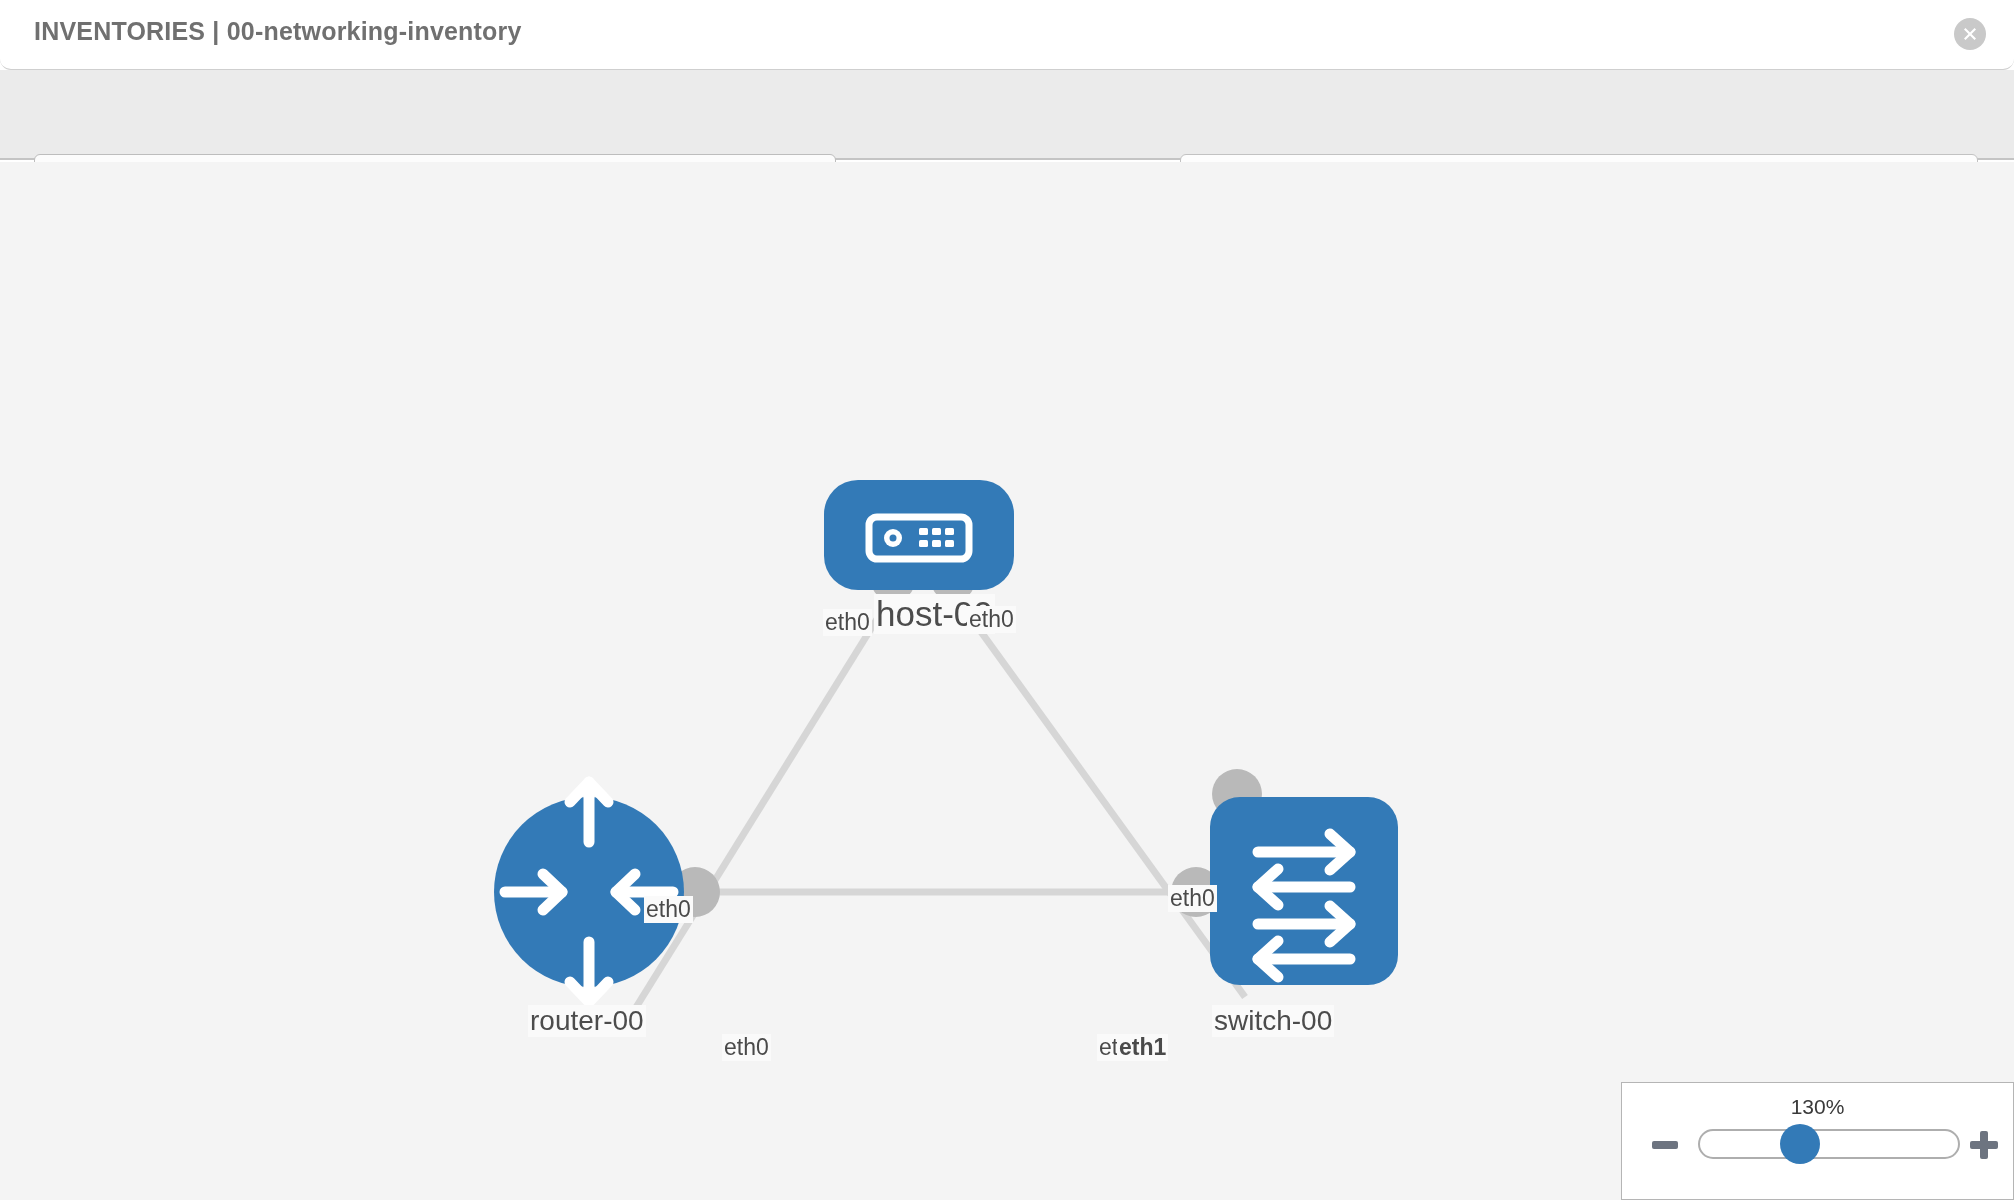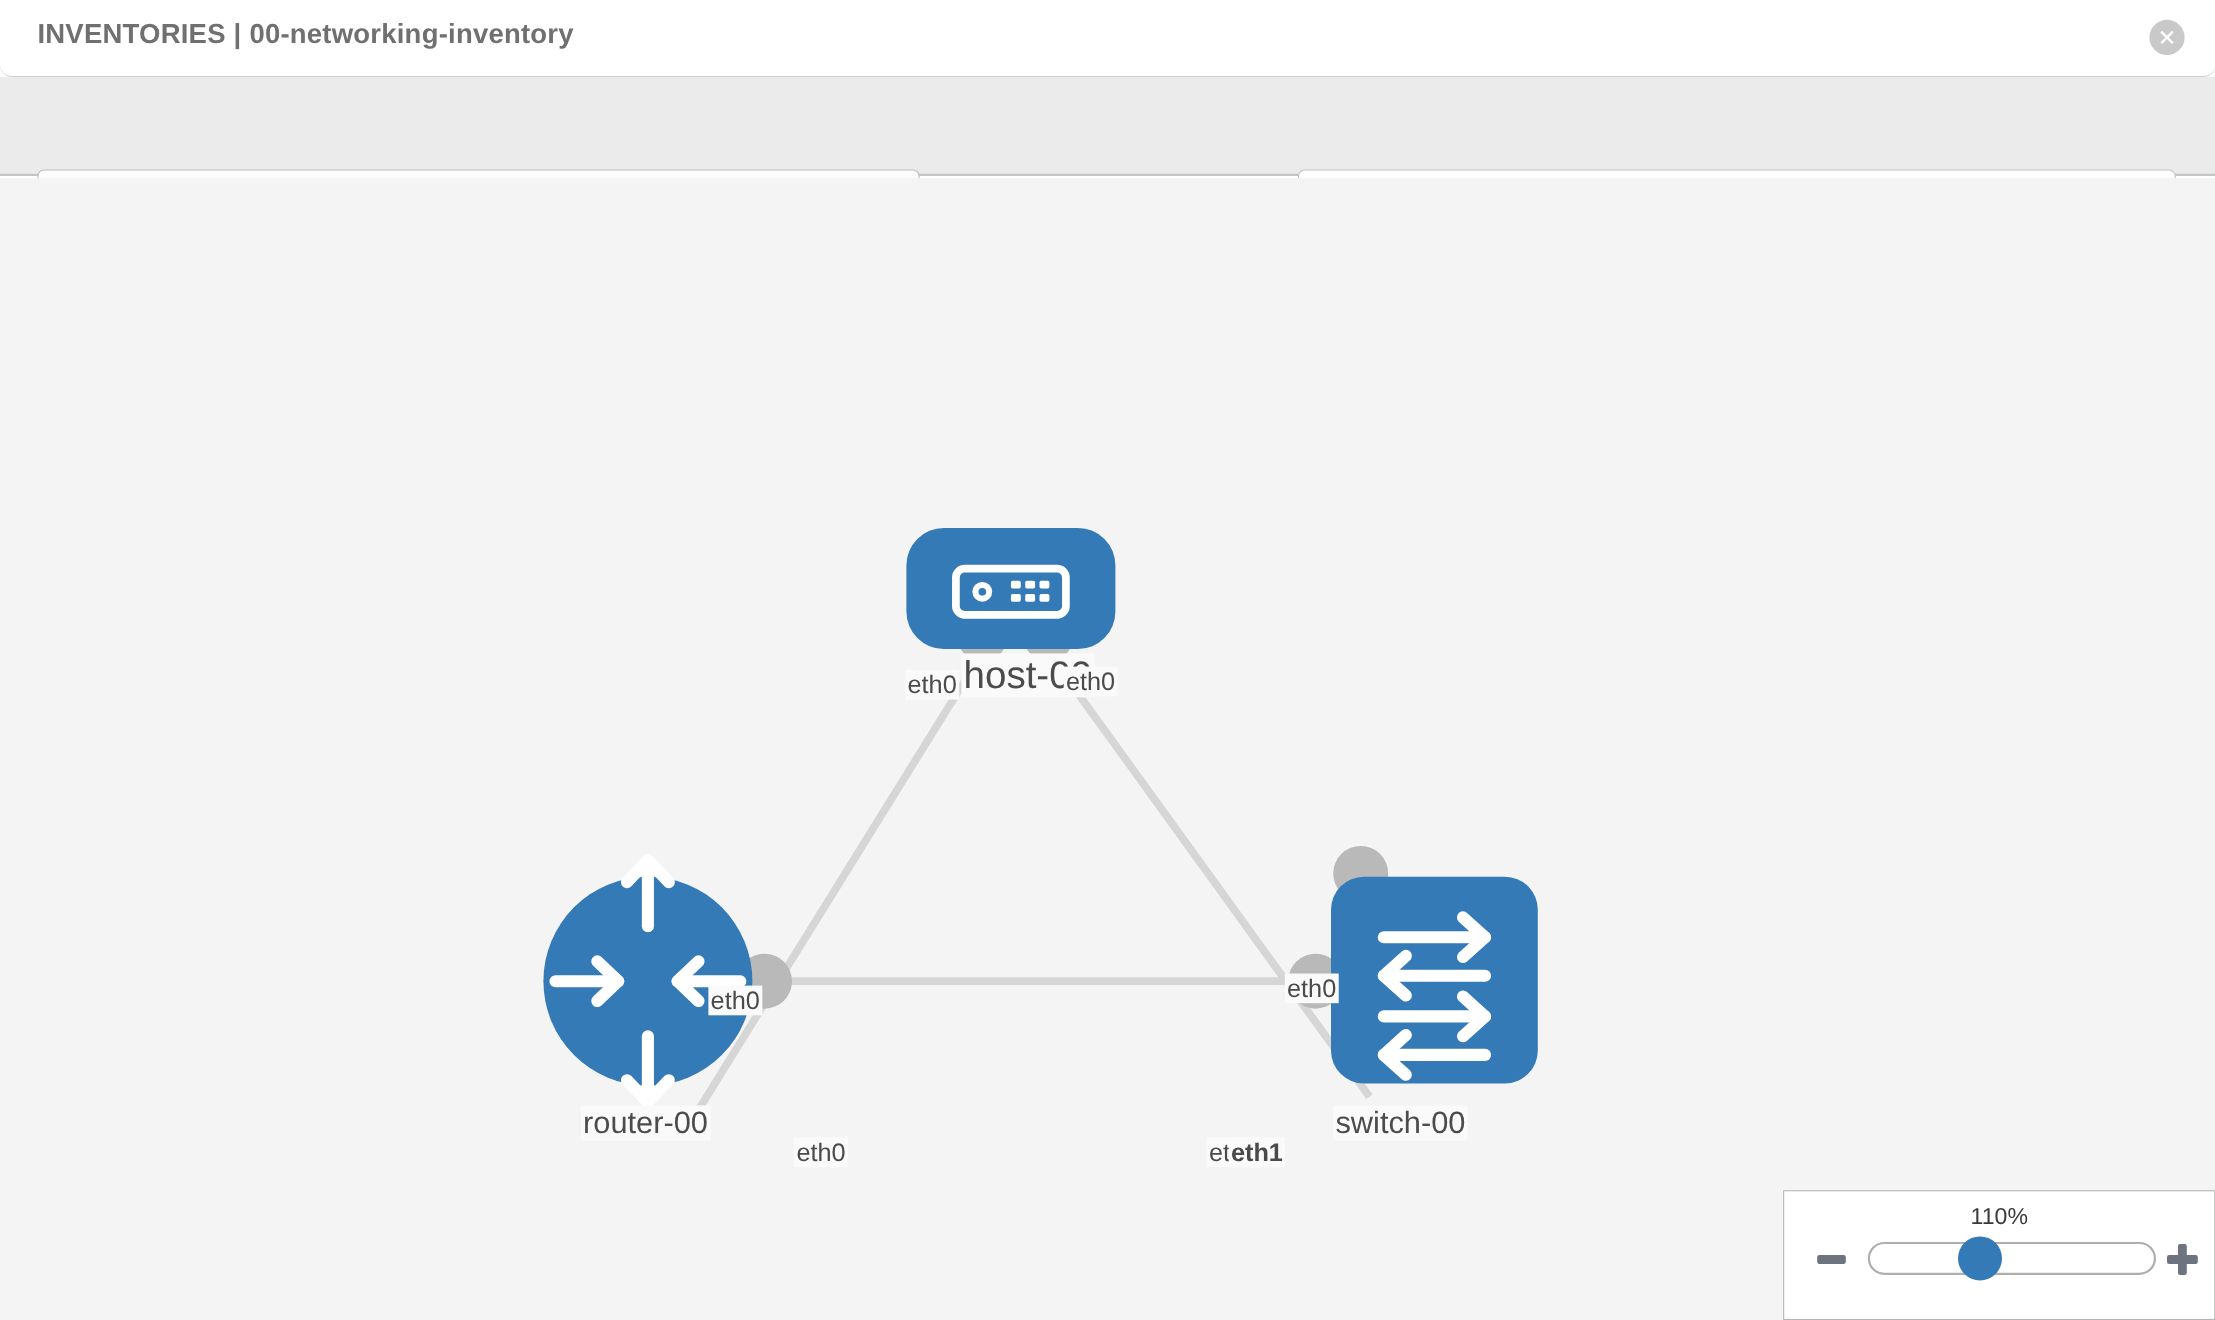--- a/index.html
+++ b/index.html
@@ -262,21 +262,21 @@
     <div class="edge-label" style="left:967px; top:444px;">eth0</div>
 
     <div class="edge-label" style="left:644px; top:734px;">eth0</div>
     <div class="edge-label" style="left:1168px; top:723px;">eth0</div>
 
     <div class="edge-label" style="left:722px; top:872px;">eth0</div>
     <div class="edge-label" style="left:1097px; top:872px;">eth0</div>
     <div class="edge-label" style="left:1117px; top:872px;font-weight:bold;">eth1</div>
 
     <div class="zoom-panel" style="left:1621px; top:920px;">
-      <div class="zoom-value">110%</div>
+      <div class="zoom-value">130%</div>
       <div class="zoom-minus"></div>
       <div class="zoom-slider-track"></div>
       <div class="zoom-thumb"></div>
       <div class="zoom-plus"></div>
     </div>
 
   </div>
 </div>
 
 </body></html>

